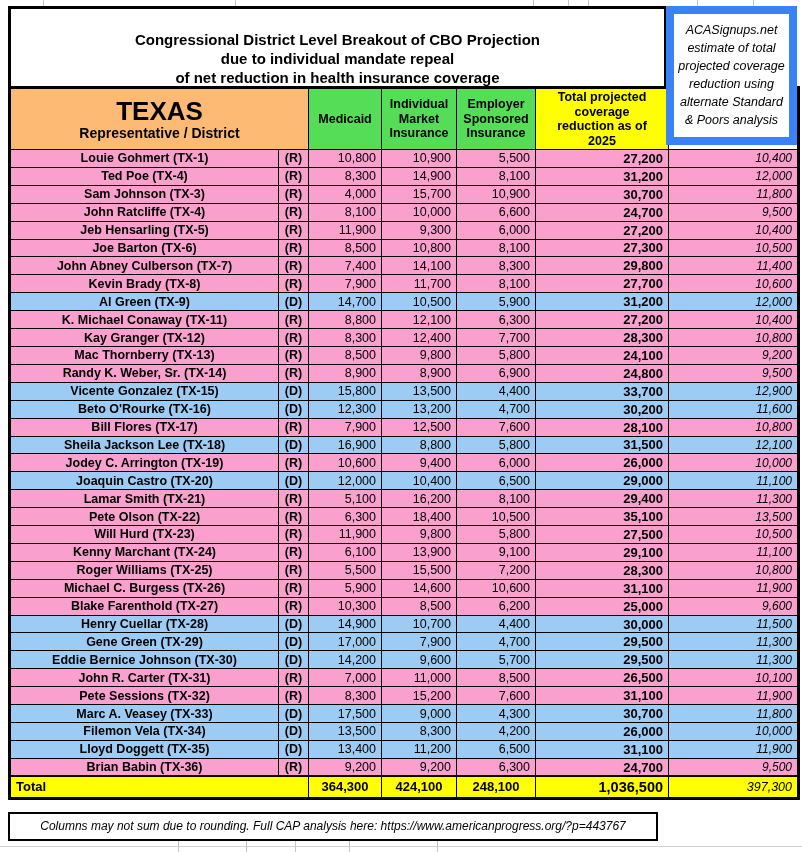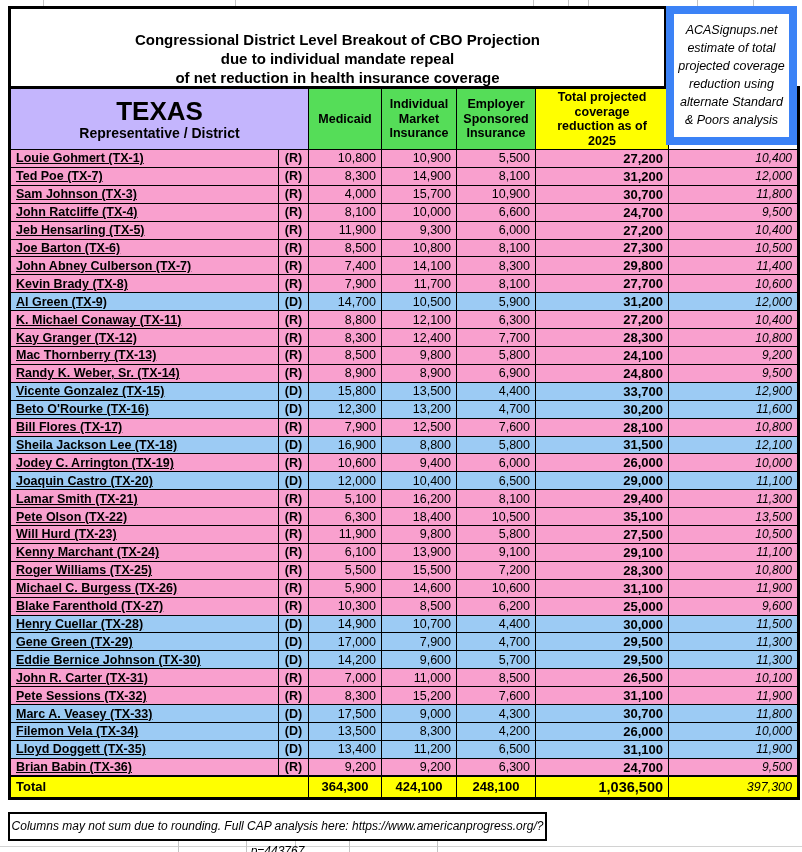--- a/index.html
+++ b/index.html
@@ -38,45 +38,45 @@
   table.grid {
     position: absolute; left: 8px; top: 86px;
     border-collapse: collapse; table-layout: fixed;
     width: 789px;
     border: 3px solid #000;
     font-size: 12.5px;
   }
   table.grid th, table.grid td { border: 1px solid #000; overflow: hidden; white-space: nowrap; }
 
   tr.colhead-row th { height: 59px; vertical-align: middle; white-space: normal; }
-  th.texas-head { background: #c4b5fd; border-width: 2px; }
+  th.texas-head { background: #fdba74; border-width: 2px; }
   .state-title { font-weight: bold; font-size: 26px; line-height: 28px; }
   .state-sub { font-weight: bold; font-size: 14px; line-height: 16px; }
   th.green { background: var(--green); font-weight: bold; font-size: 12.5px; line-height: 14.5px; border-width: 2px; padding: 1px 2px; }
   th.yellow { background: var(--yellow); font-weight: bold; font-size: 12.5px; line-height: 14.5px; border-width: 2px; padding: 1px 16px; }
   th.spacer { border: none; background: #fff; }
 
   tbody.rows td { height: 17.92px; padding: 0 5px; }
   tr.rep td { background: var(--rep); }
   tr.dem td { background: var(--dem); }
-  td.c-name { text-align: left; font-weight: bold; font-size: 12.5px; text-decoration: underline; }
+  td.c-name { text-align: center; font-weight: bold; font-size: 12.5px; }
   td.c-party { text-align: center; font-weight: bold; padding: 0 1px; }
   td.c-num { text-align: right; }
   td.c-total { text-align: right; font-weight: bold; font-size: 13px; border-left: 2px solid #000; border-right: 2px solid #000; padding-right: 10px; }
   td.c-est { text-align: right; font-style: italic; font-size: 12px; padding-right: 4px; }
 
   tr.total-row td { background: var(--yellow); height: 22px; border-top: 2px solid #000; padding: 0 5px; }
   td.t-label { font-weight: bold; font-size: 13px; }
   td.t-num { text-align: center; font-weight: bold; font-size: 13px; }
   td.t-total { text-align: right; font-weight: bold; font-size: 14.5px; border-left: 2px solid #000; border-right: 2px solid #000; padding-right: 10px; }
   td.t-est { text-align: right; font-style: italic; font-size: 12.5px; padding-right: 4px; }
 
   
   .footer-box {
-    position: absolute; left: 8px; top: 812px; width: 539px; height: 29px;
+    position: absolute; left: 8px; top: 812px; width: 650px; height: 29px;
     border: 2px solid #000; background: #fff;
     font-style: italic; font-size: 12px; line-height: 25px; text-align: center;
   }
 </style>
 </head>
 <body>
 
 <div class="sheet">
 
   <div class="tick" style="left:43px;top:0;height:6px"></div>
@@ -129,21 +129,21 @@
         <tr class="rep">
           <td class="c-name">Louie Gohmert (TX-1)</td>
           <td class="c-party">(R)</td>
           <td class="c-num">10,800</td>
           <td class="c-num">10,900</td>
           <td class="c-num">5,500</td>
           <td class="c-total">27,200</td>
           <td class="c-est">10,400</td>
         </tr>
         <tr class="rep">
-          <td class="c-name">Ted Poe (TX-7)</td>
+          <td class="c-name">Ted Poe (TX-4)</td>
           <td class="c-party">(R)</td>
           <td class="c-num">8,300</td>
           <td class="c-num">14,900</td>
           <td class="c-num">8,100</td>
           <td class="c-total">31,200</td>
           <td class="c-est">12,000</td>
         </tr>
         <tr class="rep">
           <td class="c-name">Sam Johnson (TX-3)</td>
           <td class="c-party">(R)</td>

